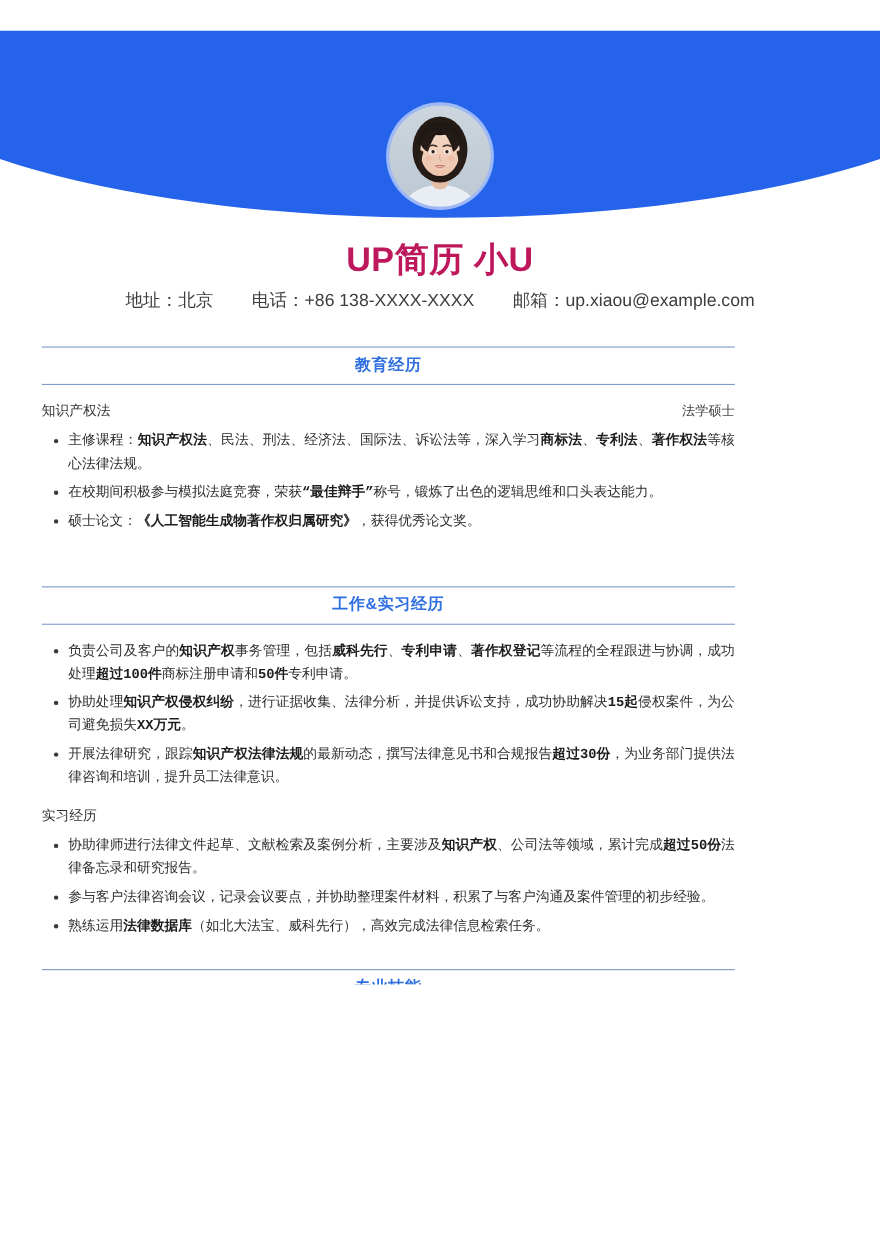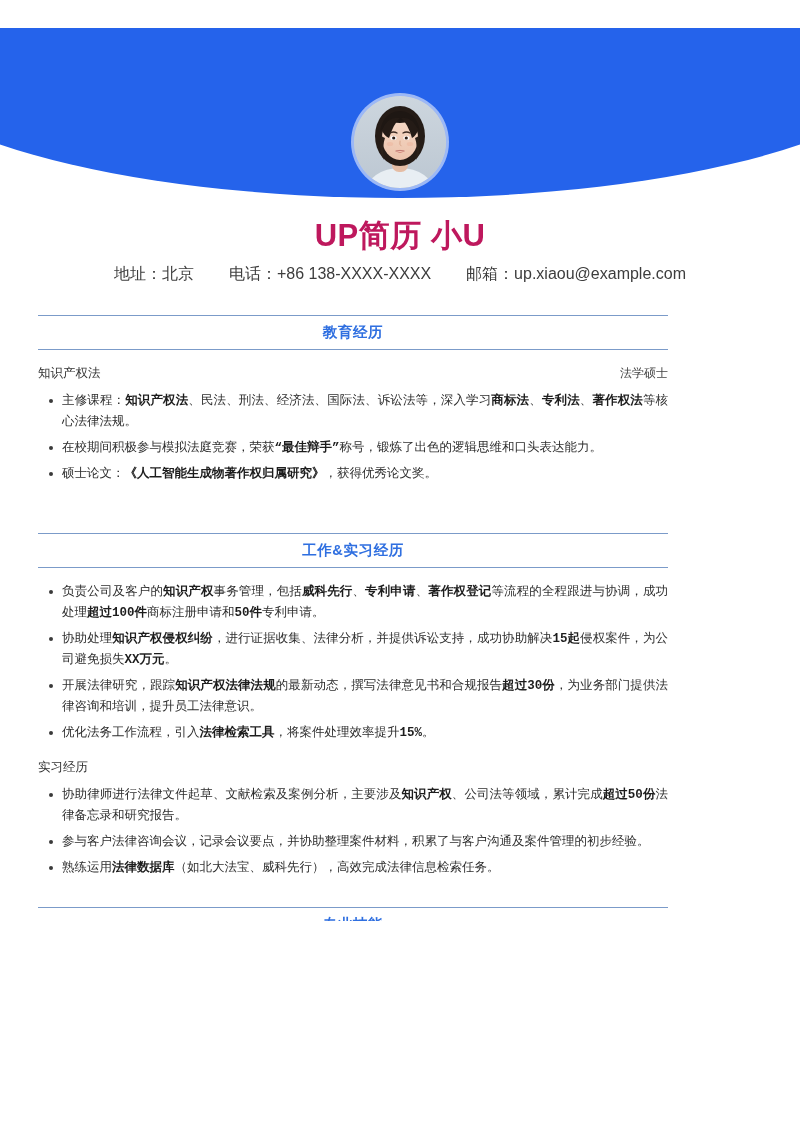--- a/index.html
+++ b/index.html
@@ -270,21 +270,20 @@
   <div class="section">
     <div class="section-title-box">
       <span class="section-title">工作&amp;实习经历</span>
     </div>
 
     <div class="entry">
       <ul class="bullets">
           <li>负责公司及客户的<b>知识产权</b>事务管理，包括<b>威科先行</b>、<b>专利申请</b>、<b>著作权登记</b>等流程的全程跟进与协调，成功处理<b>超过100件</b>商标注册申请和<b>50件</b>专利申请。</li>
           <li>协助处理<b>知识产权侵权纠纷</b>，进行证据收集、法律分析，并提供诉讼支持，成功协助解决<b>15起</b>侵权案件，为公司避免损失<b>XX万元</b>。</li>
           <li>开展法律研究，跟踪<b>知识产权法律法规</b>的最新动态，撰写法律意见书和合规报告<b>超过30份</b>，为业务部门提供法律咨询和培训，提升员工法律意识。</li>
-          <li>优化法务工作流程，引入<b>法律检索工具</b>，将案件处理效率提升<b>15%</b>。</li>
         </ul>
     </div>
 
     <div class="entry">
       <div class="entry-row2">
         <span class="entry-role">实习经历</span>
         <span class="entry-degree"></span>
       </div>
       <ul class="bullets">
           <li>协助律师进行法律文件起草、文献检索及案例分析，主要涉及<b>知识产权</b>、公司法等领域，累计完成<b>超过50份</b>法律备忘录和研究报告。</li>

